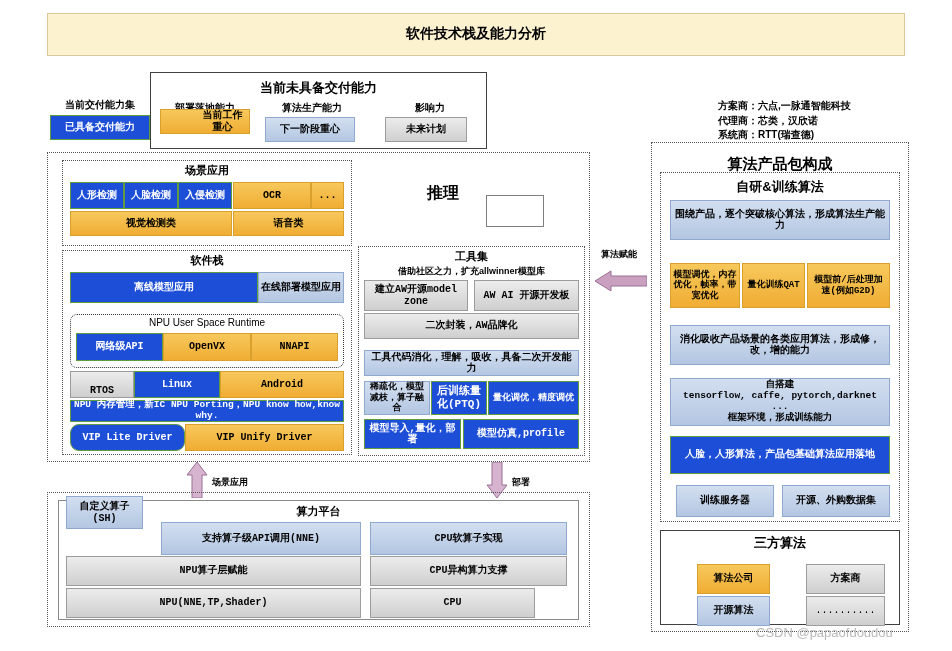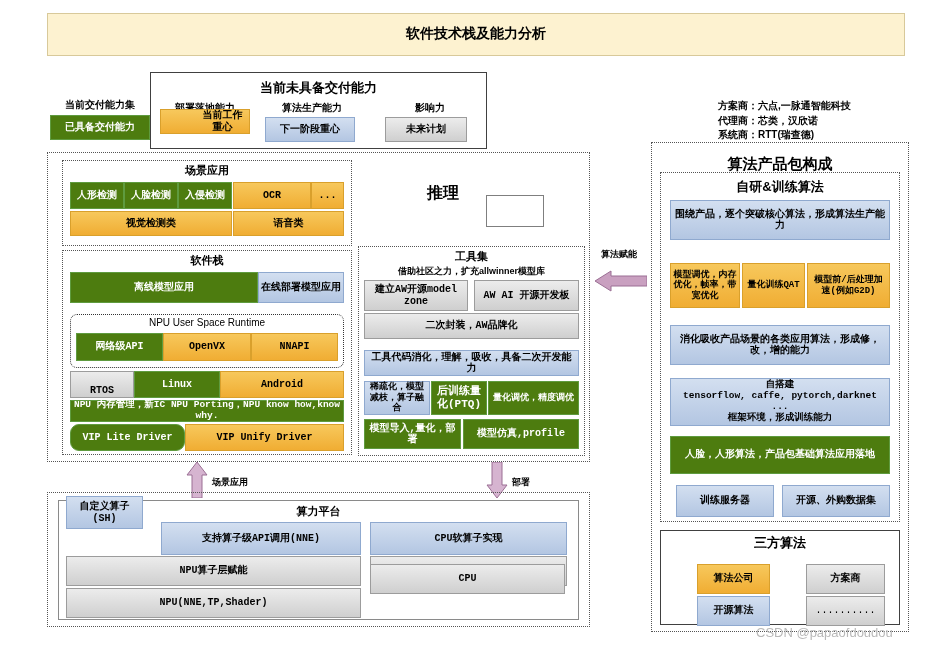--- a/index.html
+++ b/index.html
@@ -7,21 +7,21 @@
     width:952px;height:651px;background:#ffffff;
     font-family:"Liberation Sans","DejaVu Sans",sans-serif;
     position:relative;overflow:hidden;color:#000;
   }
   .abs{position:absolute;box-sizing:border-box;}
   .ctr{display:flex;align-items:center;justify-content:center;text-align:center;}
 
   
   .box{border:1px solid #7f7f7f;display:flex;align-items:center;justify-content:center;
        text-align:center;font-size:10px;font-weight:bold;line-height:1.15;padding:1px 2px;font-family:Liberation Mono, monospace;}
-  .green{background:#4d7c0f;border:1px solid #5f9b3f;color:#fff;}
+  .green{background:#1d4ed8;border:1px solid #5f9b3f;color:#fff;}
   .orange{background:#f5bb42;border:1px solid #d9a02c;color:#000;
           background-image:linear-gradient(#f7c85c,#f0ad33);}
   .blue{background:#c3d2ea;border:1px solid #8fa9cf;color:#000;
         background-image:linear-gradient(#d3dff0,#b3c6e2);}
   .grey{background:#dcdcdc;border:1px solid #9c9c9c;color:#000;
         background-image:linear-gradient(#ececec,#cfcfcf);}
   .white{background:#ffffff;border:1px solid #7f7f7f;color:#000;}
 
   .dash{border:1px dotted #555;background:transparent;}
   .solid{border:1px solid #404040;background:transparent;}
@@ -258,21 +258,21 @@
 <div class="abs box grey" style="left:66px;top:556px;width:295px;height:30px;">
     <span>NPU算子层赋能</span>
   </div>
 <div class="abs box grey" style="left:370px;top:556px;width:197px;height:30px;">
     <span>CPU异构算力支撑</span>
   </div>
 
 <div class="abs box grey" style="left:66px;top:588px;width:295px;height:30px;">
     <span>NPU(NNE,TP,Shader)</span>
   </div>
-<div class="abs box grey" style="left:370px;top:564px;width:195px;height:30px;">
+<div class="abs box grey" style="left:370px;top:588px;width:165px;height:30px;">
     <span>CPU</span>
   </div>
 
 <div class="abs dash" id="right-outer"></div>
 <div class="abs sec-title-lg" style="left:651px;top:155px;width:258px;">
   <span>算法产品包构成</span>
 </div>
 
 <div class="abs dash" id="selfdev-box"></div>
 <div class="abs sec-title-md" style="left:660px;top:178px;width:240px;">

